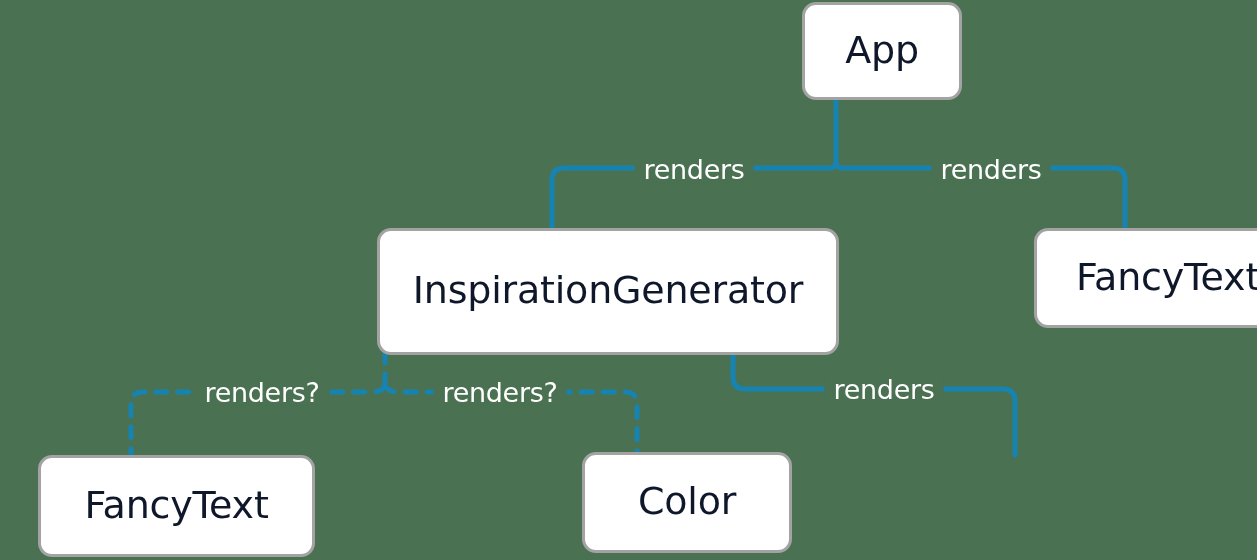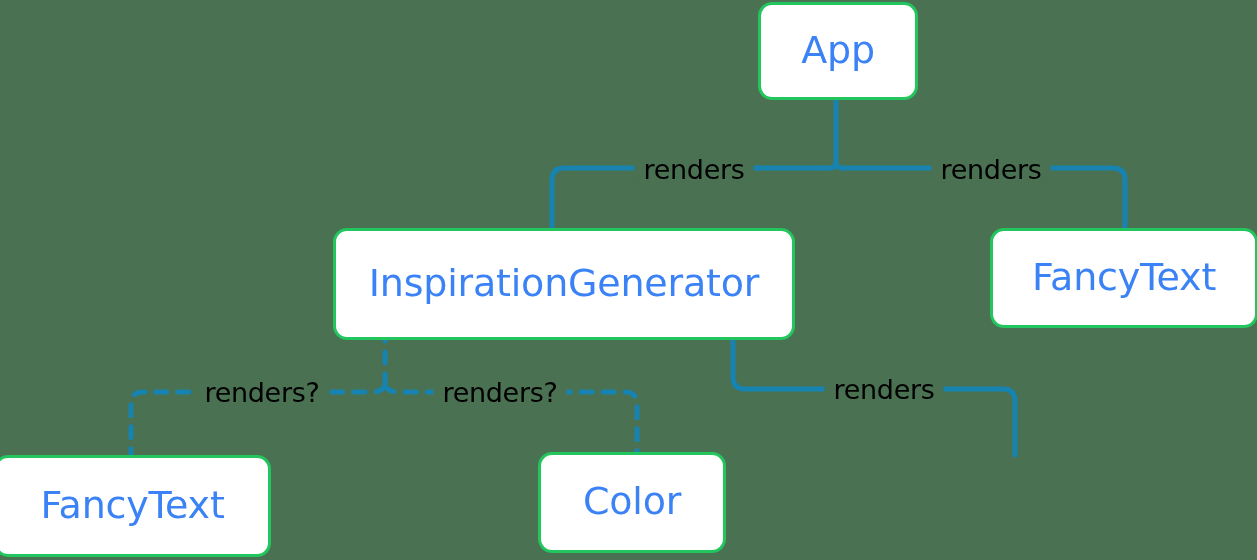--- a/index.html
+++ b/index.html
@@ -23,48 +23,49 @@
     position: absolute;
     left: 0;
     top: 0;
     width: 1257px;
     height: 560px;
   }
   .node {
     position: absolute;
     box-sizing: border-box;
     background: #ffffff;
-    border: 3px solid #22c55e;
+    border: 3px solid #a3a3a3;
     border-radius: 14px;
     display: flex;
     align-items: center;
     justify-content: center;
-    color: #3b82f6;
+    color: #0f172a;
     font-size: 38px;
     font-weight: 400;
     letter-spacing: -0.2px;
     white-space: nowrap;
     z-index: 2;
+    margin-left: 44px;
   }
   .node-label {
     display: block;
     line-height: 1;
     padding-bottom: 3px;
   }
   
   #node-app          { left: 758px;  top: 2px;   width: 160px; height: 98px; }
-  #node-inspiration  { left: 333px;  top: 228px; width: 462px; height: 112px; }
+  #node-inspiration  { left: 333px;  top: 228px; width: 462px; height: 127px; }
   #node-fancytext-r  { left: 990px;  top: 228px; width: 268px; height: 100px; }
   #node-fancytext-b  { left: -6px;   top: 455px; width: 277px; height: 102px; }
-  #node-color        { left: 538px;  top: 452px; width: 188px; height: 101px; }
+  #node-color        { left: 538px;  top: 452px; width: 210px; height: 101px; }
   #node-copyright    { left: 880px;  top: 455px; width: 266px; height: 101px; }
 
   .edge-label {
     position: absolute;
-    color: #000000;
+    color: #ffffff;
     font-size: 27px;
     font-weight: 500;
     letter-spacing: -0.3px;
     white-space: nowrap;
     transform: translate(-50%, -50%);
     z-index: 3;
     background: #4a7152;
     padding: 0 9px;
     line-height: 1;
   }

